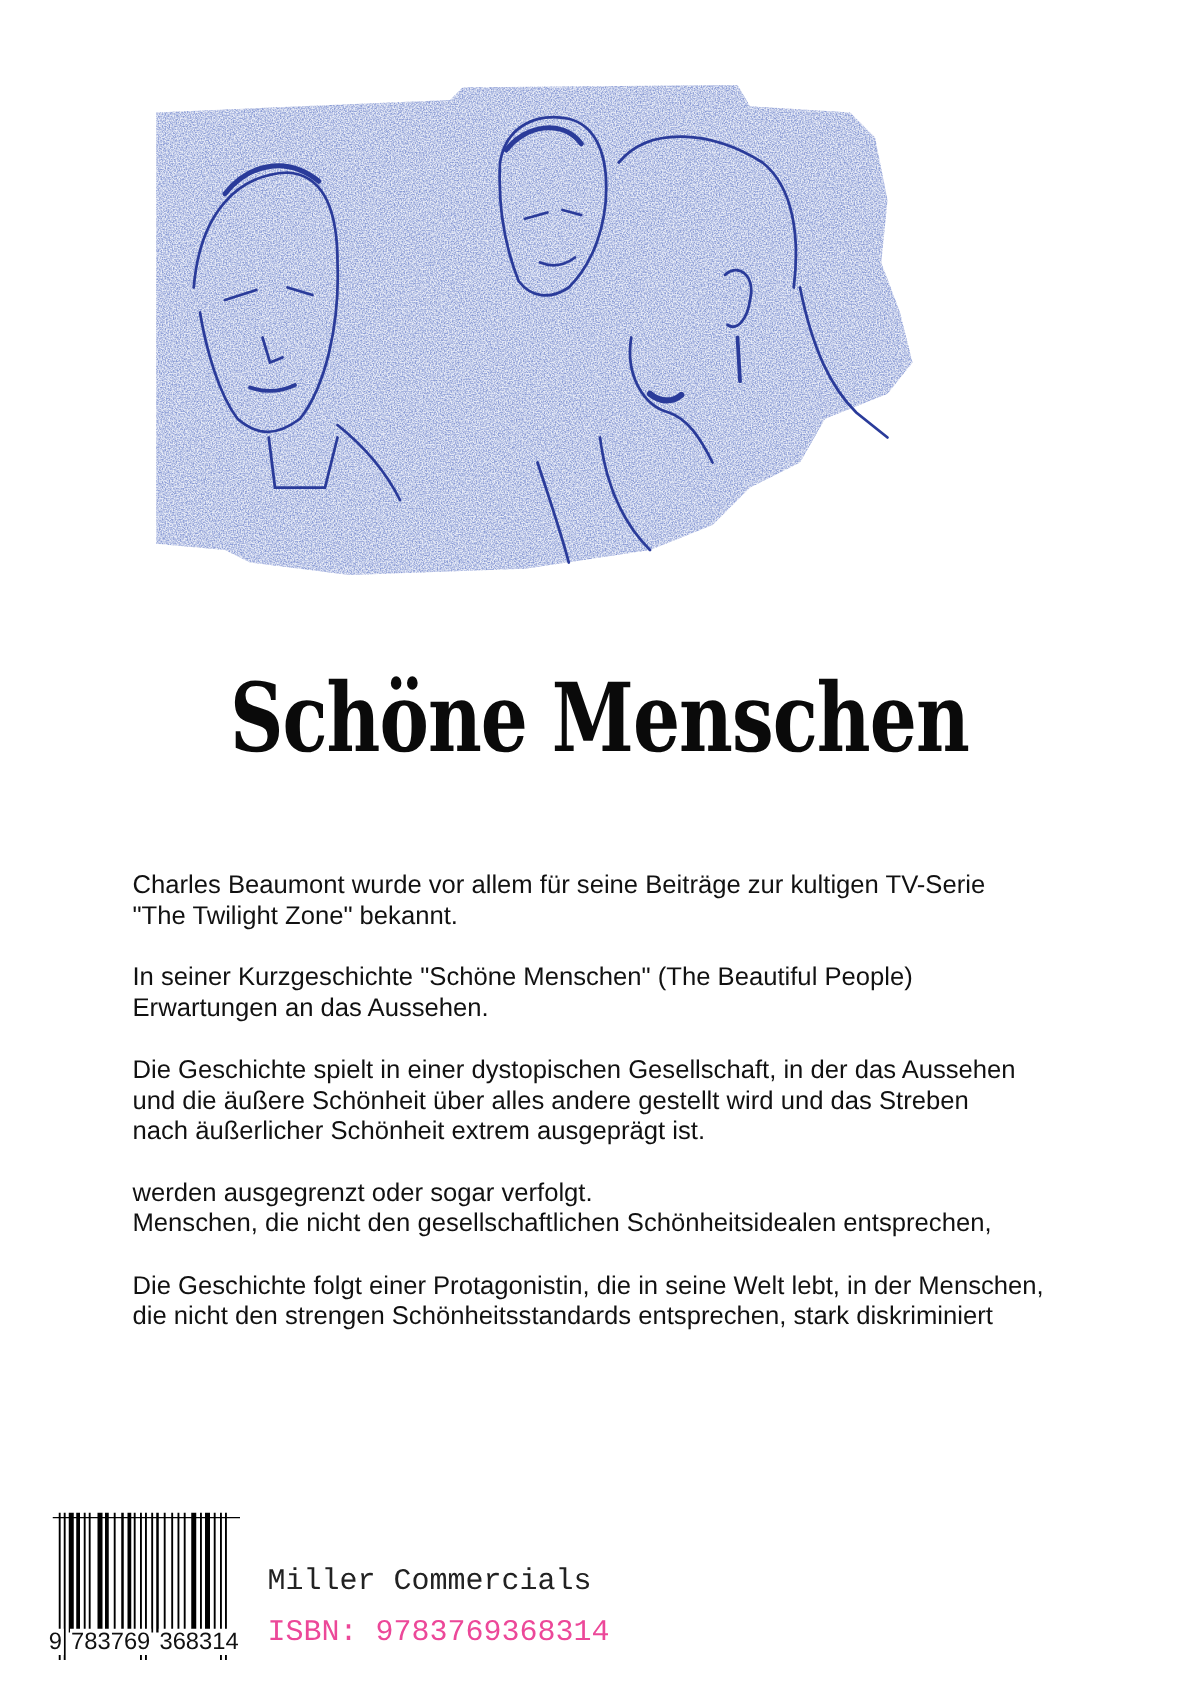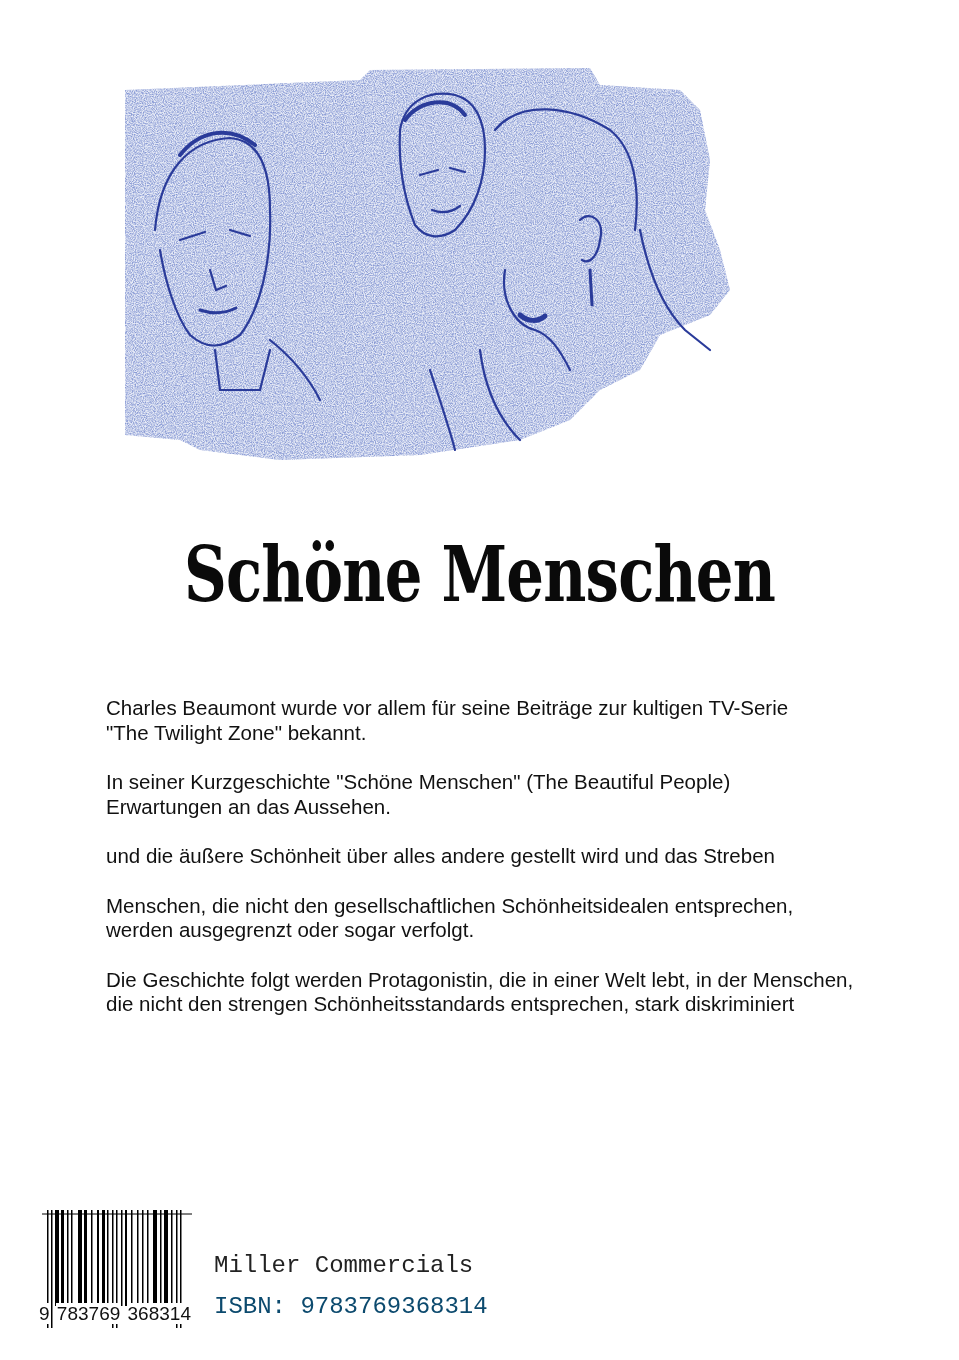--- a/index.html
+++ b/index.html
@@ -18,21 +18,21 @@
   .blurb { position:absolute; left:106px; top:680px; width:790px; font-size:20.5px; line-height:24.5px; color:#111; }
   .blurb p { margin:16px 0 25px 0; }
   .blurb .line { display:block; white-space:nowrap; }
 
   .barcode { position:absolute; left:42px; top:1210px; width:150px; height:120px; }
   .barcode svg { display:block; }
   .barcode-digits { position:absolute; left:38px; top:1303px; font-size:19px; font-family:Liberation Sans, sans-serif; letter-spacing:0px; background:transparent; }
   .barcode-digits span { background:#fff; padding:0 1px; }
 
   .publisher { position:absolute; left:214px; top:1252px; font-family:"Liberation Mono", monospace; font-size:24px; color:#222; }
-  .isbn { position:absolute; left:214px; top:1293px; font-family:"Liberation Mono", monospace; font-size:24px; color:#0c4a6e; }
+  .isbn { position:absolute; left:214px; top:1293px; font-family:"Liberation Mono", monospace; font-size:24px; color:#ec4899; }
 </style>
 </head>
 <body>
 
 <div class="illustration">
   <svg viewBox="0 0 720 440">
     <defs>
       <filter id="grain">
         <feTurbulence type="fractalNoise" baseFrequency="0.9" numOctaves="2" seed="3" result="n"></feTurbulence>
         <feColorMatrix type="matrix" values="0 0 0 0 0.16  0 0 0 0 0.23  0 0 0 0 0.6  0 0 0 -2.2 1.5" in="n" result="dots"></feColorMatrix>
@@ -75,28 +75,30 @@
 <div class="blurb">
   <p>
     <span class="line">Charles Beaumont wurde vor allem für seine Beiträge zur kultigen TV-Serie</span>
     <span class="line">"The Twilight Zone" bekannt.</span>
   </p>
   <p>
     <span class="line">In seiner Kurzgeschichte "Schöne Menschen" (The Beautiful People)</span>
     <span class="line">Erwartungen an das Aussehen.</span>
   </p>
   <p>
+    <span class="line">Die Geschichte spielt in einer dystopischen Gesellschaft, in der das Aussehen</span>
     <span class="line">und die äußere Schönheit über alles andere gestellt wird und das Streben</span>
+    <span class="line">nach äußerlicher Schönheit extrem ausgeprägt ist.</span>
   </p>
   <p>
+    <span class="line">werden ausgegrenzt oder sogar verfolgt.</span>
     <span class="line">Menschen, die nicht den gesellschaftlichen Schönheitsidealen entsprechen,</span>
-    <span class="line">werden ausgegrenzt oder sogar verfolgt.</span>
   </p>
   <p>
-    <span class="line">Die Geschichte folgt werden Protagonistin, die in einer Welt lebt, in der Menschen,</span>
+    <span class="line">Die Geschichte folgt einer Protagonistin, die in seine Welt lebt, in der Menschen,</span>
     <span class="line">die nicht den strengen Schönheitsstandards entsprechen, stark diskriminiert</span>
   </p>
 </div>
 
 <div class="barcode">
   <svg width="150" height="120" viewBox="0 0 150 120">
     <line x1="0" y1="4" x2="150" y2="4" stroke="#000" stroke-width="1"></line>
     <g fill="#000">
       <rect x="5" y="0" width="1.5" height="118"></rect>
         <rect x="9" y="0" width="1.5" height="118"></rect>

